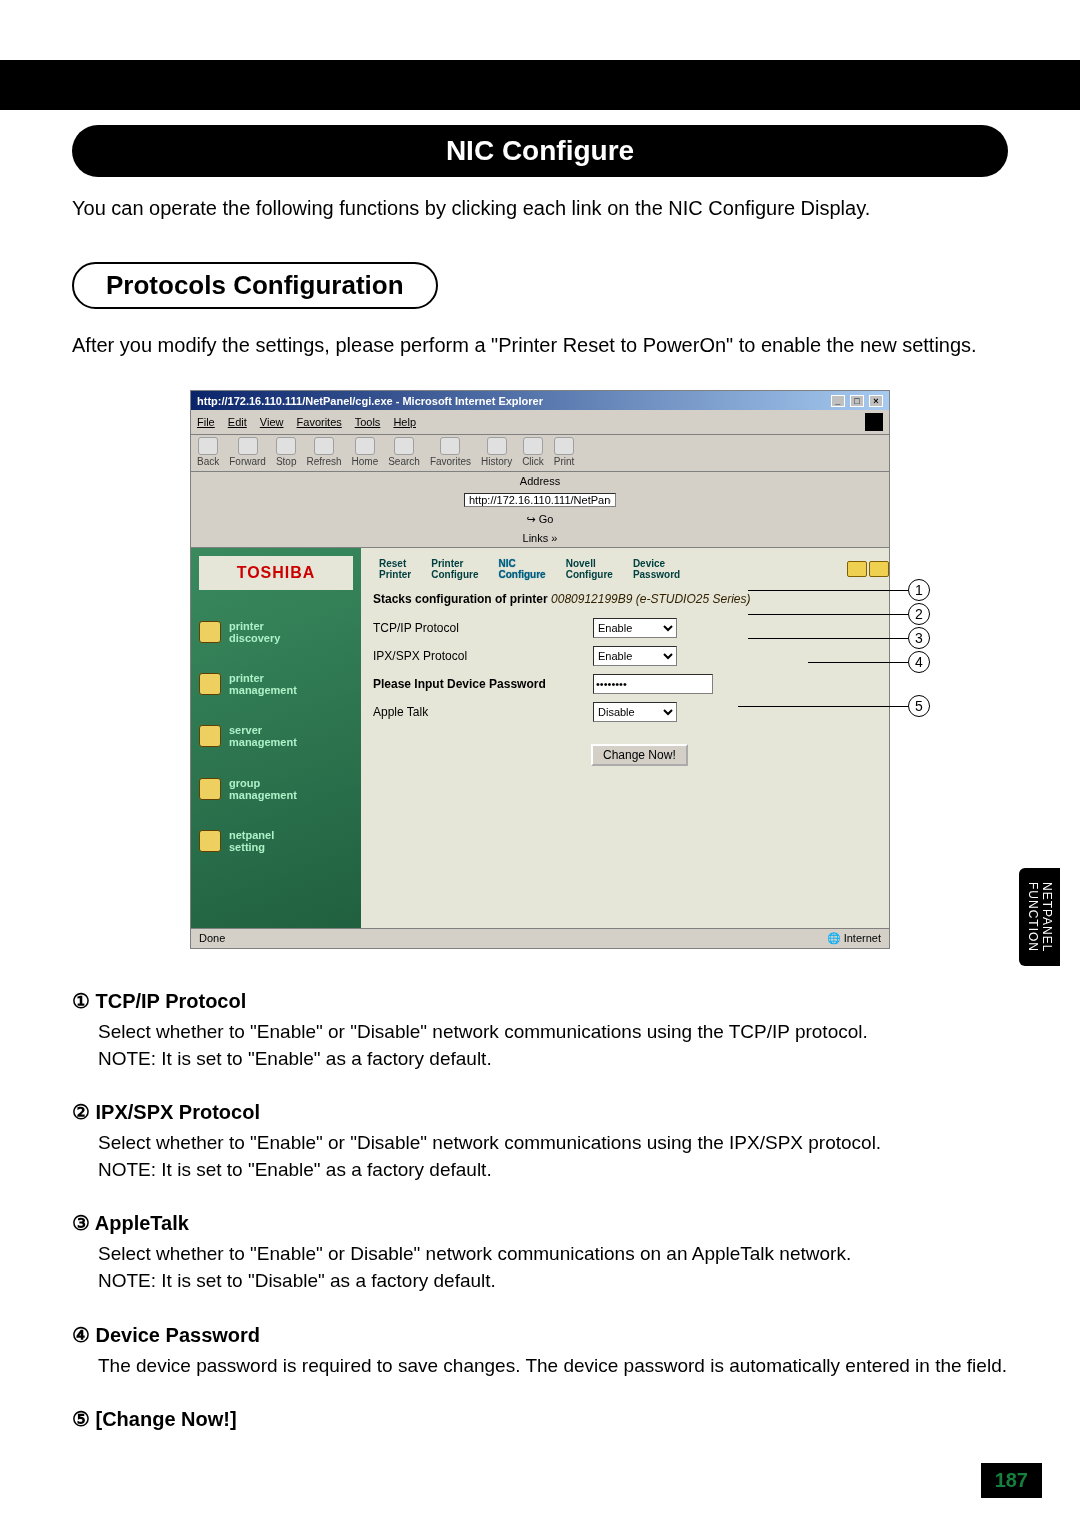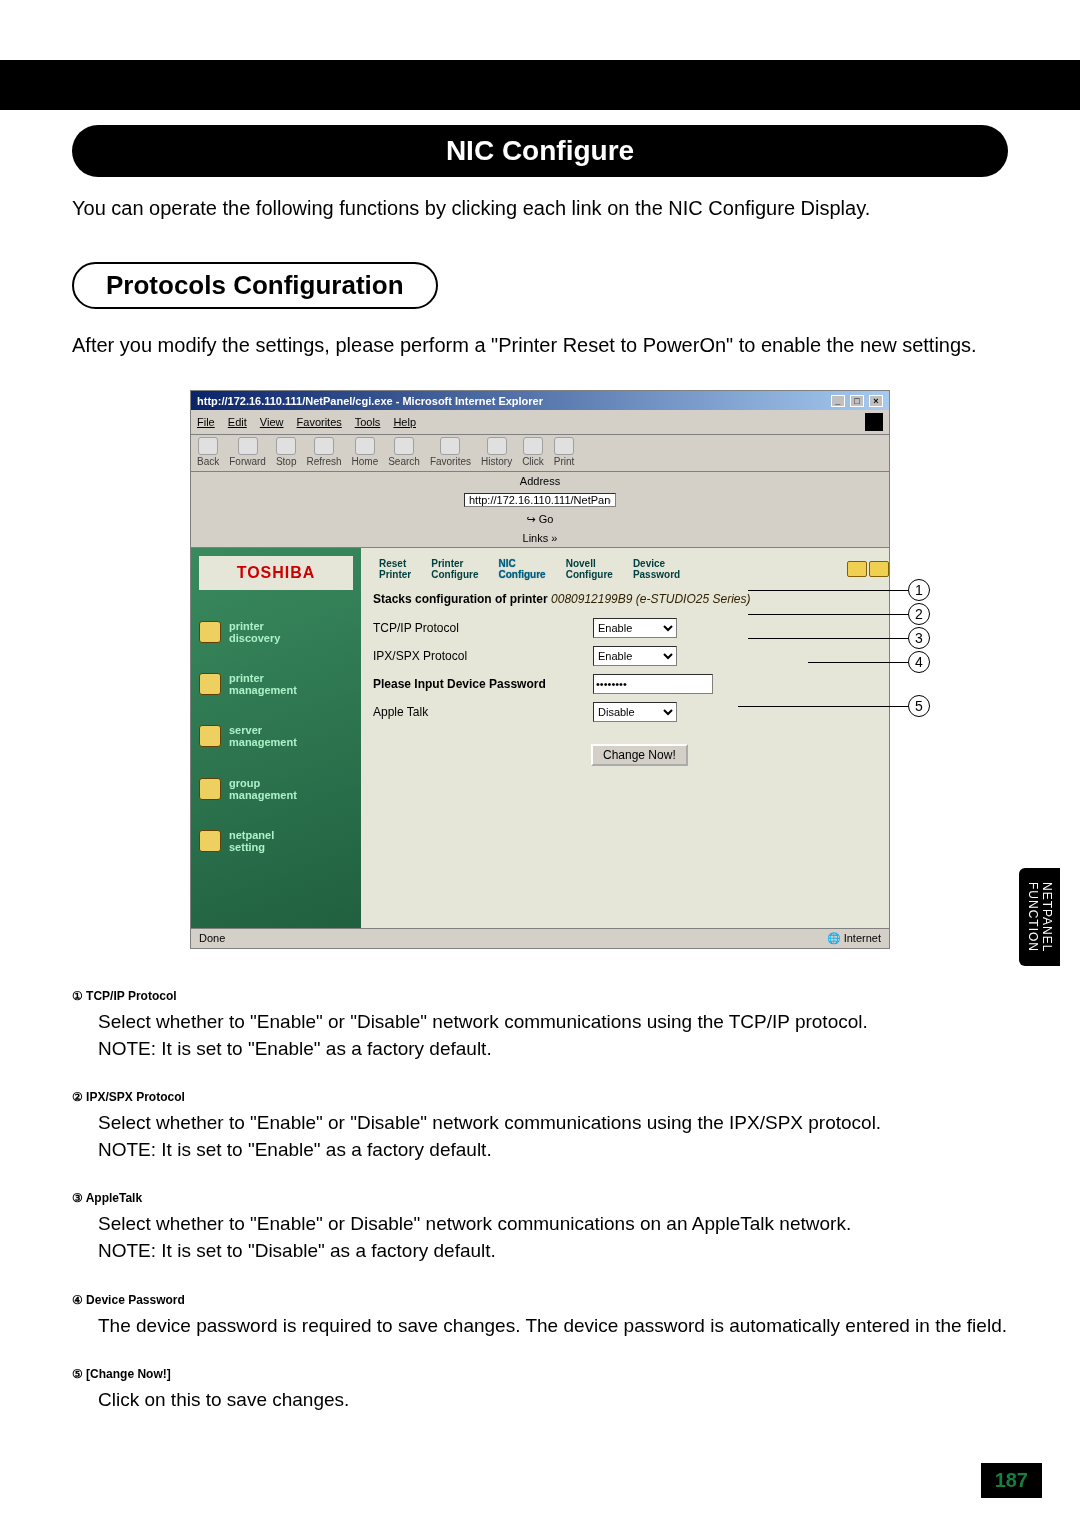--- a/index.html
+++ b/index.html
@@ -217,21 +217,21 @@
     line-height: 20px;
     background:#fff;
   }
   .callout-line {
     position:absolute;
     height:1px; background:#000;
     right:-18px;
   }
   .desc-list { font-size: 19px; }
   .desc-item { margin-bottom: 28px; }
-  .desc-head { font-weight: bold; font-size: 12px; margin-bottom: 6px; }
+  .desc-head { font-weight: bold; font-size: 20px; margin-bottom: 6px; }
   .desc-body { padding-left: 26px; line-height:1.4; }
   .side-tab {
     position: absolute;
     right: 20px; top: 868px;
     background: #000;
     color: #fff;
     font-size: 12px;
     letter-spacing: 1px;
     writing-mode: vertical-rl;
     padding: 14px 6px;
@@ -411,21 +411,20 @@
       <div class="desc-head"><span>③</span> <span>AppleTalk</span></div>
       <div class="desc-body" style="white-space:pre-line">Select whether to "Enable" or Disable" network communications on an AppleTalk network.
 NOTE: It is set to "Disable" as a factory default.</div>
     </div>
     <div class="desc-item">
       <div class="desc-head"><span>④</span> <span>Device Password</span></div>
       <div class="desc-body" style="white-space:pre-line">The device password is required to save changes.  The device password is automatically entered in the field.</div>
     </div>
     <div class="desc-item">
       <div class="desc-head"><span>⑤</span> <span>[Change Now!]</span></div>
-      <div class="desc-body" style="white-space:pre-line">Click on this to save changes.</div>
     </div>
   </div>
 
 </div>
 
 <div class="side-tab" style="white-space:pre-line">NETPANEL
 FUNCTION</div>
 
 <div class="page-num">187</div>
 

